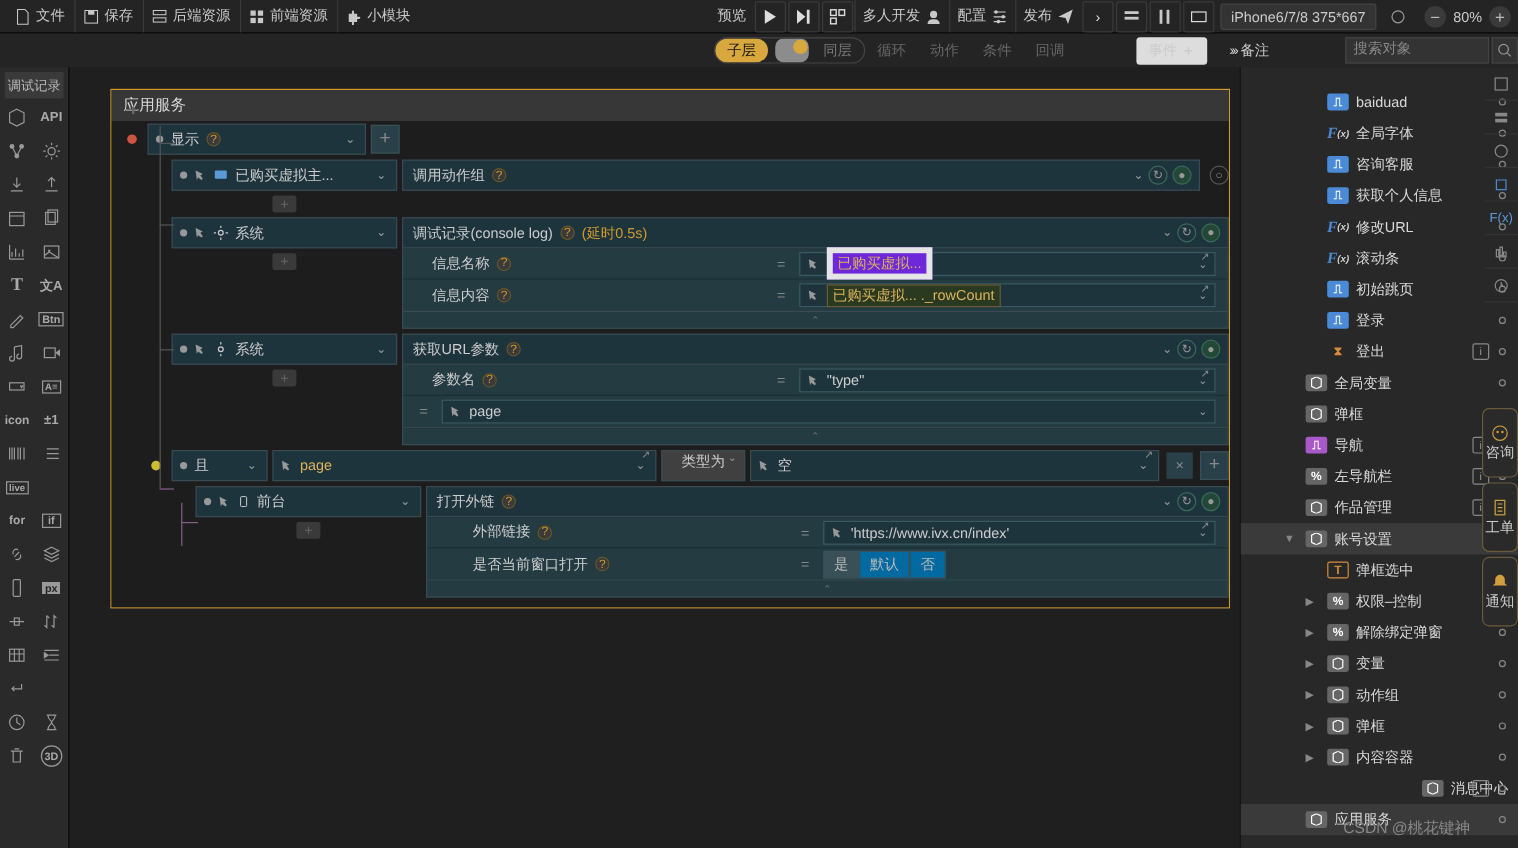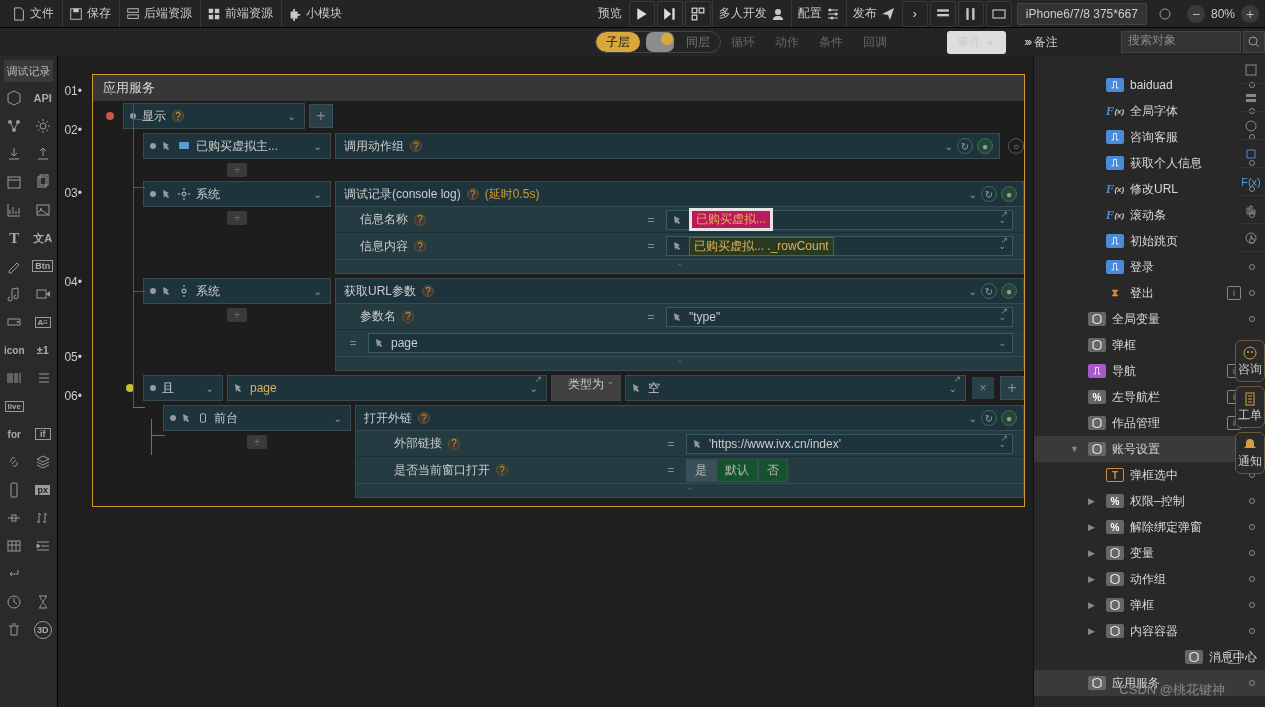--- a/index.html
+++ b/index.html
@@ -59,21 +59,21 @@
 .action-body{background:#243b42;border:1px solid #3a4a52;border-top:none}
 .prm{display:flex;align-items:center;height:26px;padding:0 10px;gap:8px;border-bottom:1px solid #1a3038}
 .prm:last-child{border:none}
 .prm .lab{flex:0 0 290px;display:flex;align-items:center;gap:6px;padding-left:14px}
 .prm .eq{color:#888;width:14px;text-align:center}
 .val-box{flex:1;height:20px;background:#1e343c;border:1px solid #3a5a62;display:flex;align-items:center;padding:0 6px;gap:6px;position:relative}
 .val-box .vtxt{color:#deb25b}
 .val-box .ch{position:absolute;right:6px;color:#999;font-size:9px}
 .val-box .expnd{position:absolute;right:4px;top:-2px;color:#888;font-size:9px}
 .bool-btns{display:flex;gap:0}
-.bool-btns span{padding:2px 8px;background:#14532d;border:1px solid #3a5058;color:#bbb}
+.bool-btns span{padding:2px 8px;background:#0369a1;border:1px solid #3a5058;color:#bbb}
 .bool-btns .a{background:#3a5058}
 .collapse{height:14px;display:flex;align-items:center;justify-content:center;background:#243b42;border:1px solid #3a4a52;border-top:none}
 .collapse .cv{color:#666;font-size:9px}
 .and-row .blk{width:80px}
 .and-row .cond{flex:1;height:26px;border:1px solid #3a4a52;background:#1e343c;display:flex;align-items:center;padding:0 6px;gap:6px}
 .and-row .mid{width:70px;height:26px;border:1px solid #3a4a52;background:#404040;display:flex;justify-content:center;gap:4px;position:relative}
 .x-btn{width:22px;height:22px;background:#2a4048;display:flex;align-items:center;justify-content:center;color:#888;margin:0 2px}
 .red-dot{width:8px;height:8px;border-radius:50%;background:#c54;position:absolute;left:13px}
 .yel-dot{width:8px;height:8px;border-radius:50%;background:#cb3;position:absolute;left:13px}
 .gline{position:absolute;width:2px;background:#666}
@@ -88,21 +88,21 @@
 .tic.b{background:#4a8ad6}.tic.g{background:#666}.tic.p{background:#a858c8}
 .tic.v{color:#4a8ad6;font-style:italic;font-family:serif;font-size:13px}
 .tree-item .tn{color:#d8d8d8}
 .tree-item .rdot{position:absolute;right:10px;width:6px;height:6px;border:1px solid #888;border-radius:50%}
 .tree-item .info{position:absolute;right:24px;width:14px;height:14px;border:1px solid #888;border-radius:2px;color:#999;font-size:9px;display:flex;align-items:center;justify-content:center}
 .tri{color:#888;font-size:9px;width:12px}
 
 .rtab{position:absolute;right:0;top:56px;width:28px;display:flex;flex-direction:column;gap:0}
 .rtab div{height:28px;display:flex;align-items:center;justify-content:center;border-bottom:1px solid #333}
 .rtab svg{width:14px;height:14px;fill:#888}
-.float-btn{width:30px;height:42px;border:1px solid #6a5a3a;border-radius:6px;background:#2a2a2a;display:flex;flex-direction:column;align-items:center;justify-content:center;gap:0;color:#d0a040;font-size:10px;margin-bottom:4px}
+.float-btn{width:30px;height:58px;border:1px solid #6a5a3a;border-radius:6px;background:#2a2a2a;display:flex;flex-direction:column;align-items:center;justify-content:center;gap:0;color:#d0a040;font-size:10px;margin-bottom:4px}
 .float-btn svg{width:16px;height:16px;fill:#d0a040}
 .float-col{position:absolute;right:0;top:340px;display:flex;flex-direction:column;align-items:center}
 .watermark{position:absolute;right:40px;bottom:8px;color:#888;font-size:13px}
 </style>
 </head>
 <body>
 
 <div class="topbar">
   <div class="grp">
       <svg viewBox="0 0 16 16">
@@ -425,28 +425,20 @@
             <path d="M3 4h10M5 4v9h6V4M6 2h4" stroke="#999" fill="none"></path>
           </svg>
         </div>
       <div>
           <span class="txt" style="border:1px solid #999;border-radius:50%;width:18px;height:18px;display:flex;align-items:center;justify-content:center;font-size:9px">3D</span>
         </div>
     </div>
   </div>
 
   <div class="canvas">
-    <div class="gutter">
-      <div style="height:33px">01•</div>
-      <div style="height:46px">02•</div>
-      <div style="height:79px">03•</div>
-      <div style="height:100px">04•</div>
-      <div style="height:50px">05•</div>
-      <div style="height:28px">06•</div>
-    </div>
     <div class="panel">
       <div class="panel-hd">应用服务</div>
       <div class="panel-body">
 
         <div style="position:relative">
           <span class="red-dot" style="top:11px"></span>
           <div class="row" style="padding-left:30px;gap:4px">
             <div class="blk" style="width:182px">
               <span class="dot"></span>
                 <span>显示</span>
@@ -520,21 +512,21 @@
                 <div class="prm">
                     <div class="lab">
                       <span>信息名称</span>
                       <span class="hint">?</span>
                     </div>
                     <span class="eq">=</span>
                   <div class="val-box">
                       <svg class="arrow" viewBox="0 0 10 10">
                         <path d="M1 1l6 3-2 1 2 3-1 1-3-2-1 2z"></path>
                       </svg>
-                      <span class="vtxt" style="border:3px solid #e5e5e5;padding:0 4px;background:#be185d">已购买虚拟...</span>
+                      <span class="vtxt" style="border:5px solid #e5e5e5;padding:0 4px;background:#6d28d9">已购买虚拟...</span>
                       <span class="ch">⌄</span>
                       <span class="expnd">↗</span>
                     </div>
                   </div>
                 <div class="prm">
                     <div class="lab">
                       <span>信息内容</span>
                       <span class="hint">?</span>
                     </div>
                     <span class="eq">=</span>

